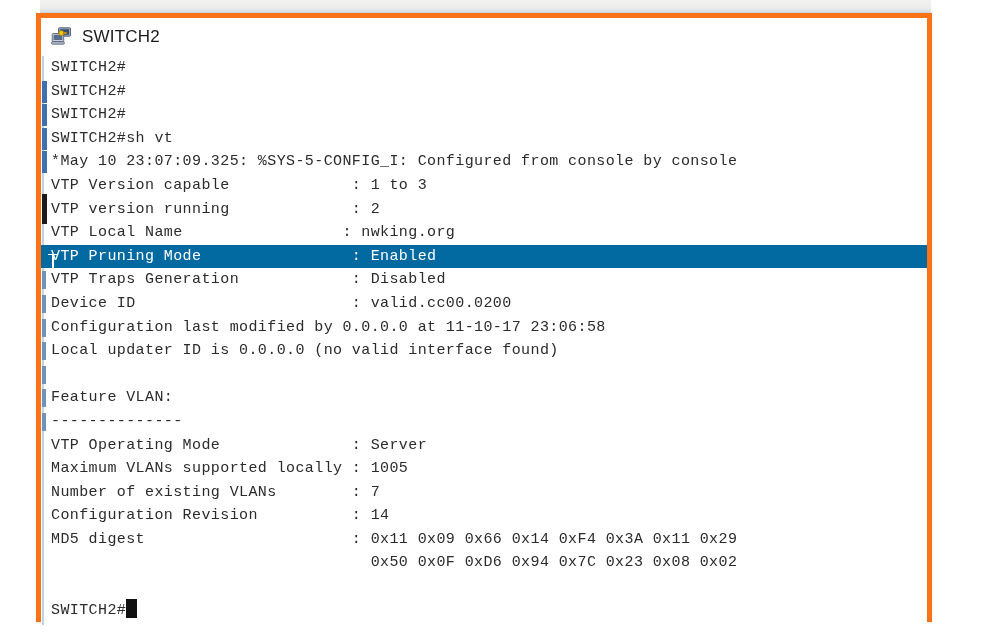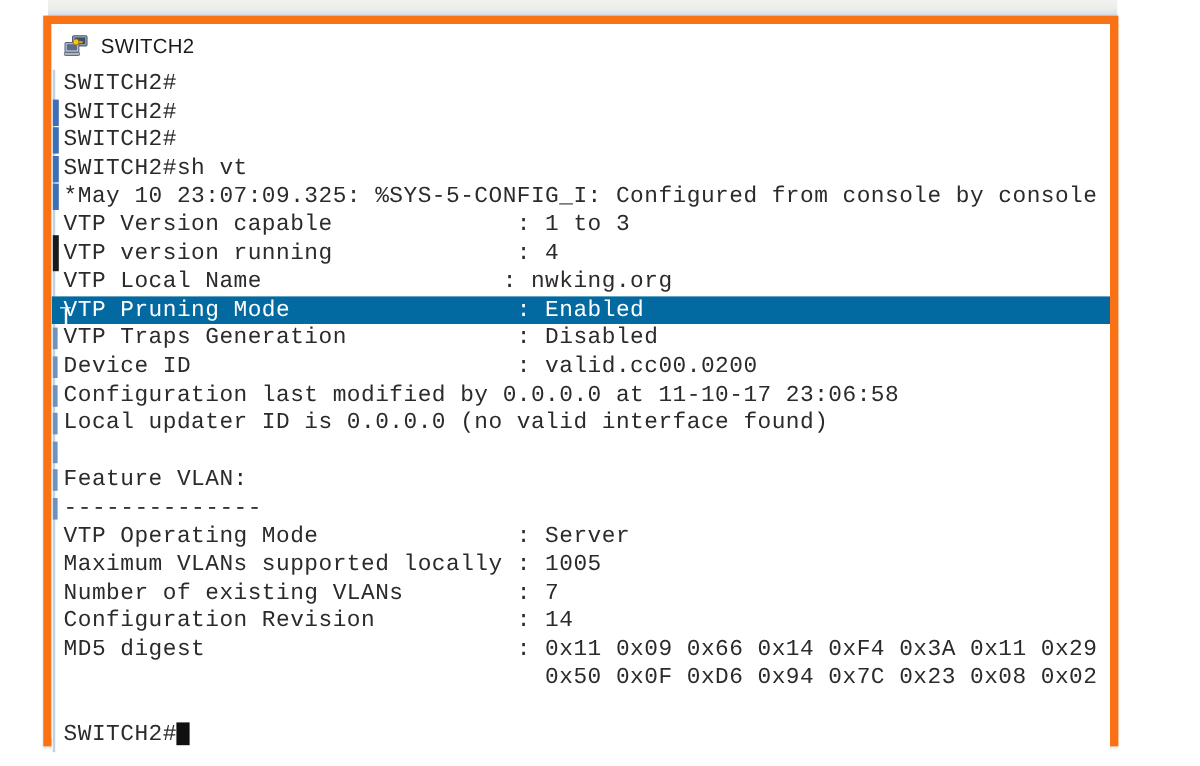--- a/index.html
+++ b/index.html
@@ -30,21 +30,21 @@
   }
 
   
   .console-window {
     position: absolute;
     left: 36px;
     top: 13px;
     width: 896px;
     height: 609px;
     background: #ffffff;
-    border: 7px solid #f97316;
+    border: 5px solid #f97316;
     box-sizing: border-box;
     box-shadow: 0 1px 2px rgba(120,140,160,0.25);
   }
 
   .window-header {
     height: 38px;
     display: flex;
     align-items: center;
     padding-left: 10px;
     background: #ffffff;
@@ -85,21 +85,21 @@
     height: 100%;
     background: #bdd3e6;
   }
 
   .line {
     position: relative;
     height: 23.6px;
     line-height: 23.6px;
     white-space: pre;
     font-family: "Liberation Mono", "DejaVu Sans Mono", monospace;
-    font-size: 19px;
+    font-size: 15px;
     color: #2b2b2b;
     letter-spacing: 0.4px;
   }
 
   .line .txt { display: inline; }
 
   
   .line.mark-blue::before {
     content: "";
     position: absolute;
@@ -195,21 +195,21 @@
 
     <div class="terminal" id="terminal">
       <div class="left-rule"></div>
 
     <div class="line"><span class="txt">SWITCH2#</span></div>
         <div class="line mark-blue"><span class="txt">SWITCH2#</span></div>
         <div class="line mark-blue"><span class="txt">SWITCH2#</span></div>
         <div class="line mark-blue"><span class="txt">SWITCH2#sh vt</span></div>
         <div class="line mark-blue"><span class="txt">*May 10 23:07:09.325: %SYS-5-CONFIG_I: Configured from console by console</span></div>
         <div class="line"><span class="txt">VTP Version capable             : 1 to 3</span></div>
-        <div class="line mark-black"><span class="txt">VTP version running             : 4</span></div>
+        <div class="line mark-black"><span class="txt">VTP version running             : 2</span></div>
         <div class="line"><span class="txt">VTP Local Name                 : nwking.org</span></div>
         <div class="line highlight"><span class="txt">VTP Pruning Mode                : Enabled</span><span class="ibeam"><span class="stem"></span><span class="cap-t"></span><span class="cap-b"></span></span></div>
         <div class="line mark-thin"><span class="txt">VTP Traps Generation            : Disabled</span></div>
         <div class="line mark-thin"><span class="txt">Device ID                       : valid.cc00.0200</span></div>
         <div class="line mark-thin"><span class="txt">Configuration last modified by 0.0.0.0 at 11-10-17 23:06:58</span></div>
         <div class="line mark-thin"><span class="txt">Local updater ID is 0.0.0.0 (no valid interface found)</span></div>
         <div class="line mark-thin"><span class="txt"></span></div>
         <div class="line mark-thin"><span class="txt">Feature VLAN:</span></div>
         <div class="line mark-thin"><span class="txt">--------------</span></div>
         <div class="line"><span class="txt">VTP Operating Mode              : Server</span></div>

